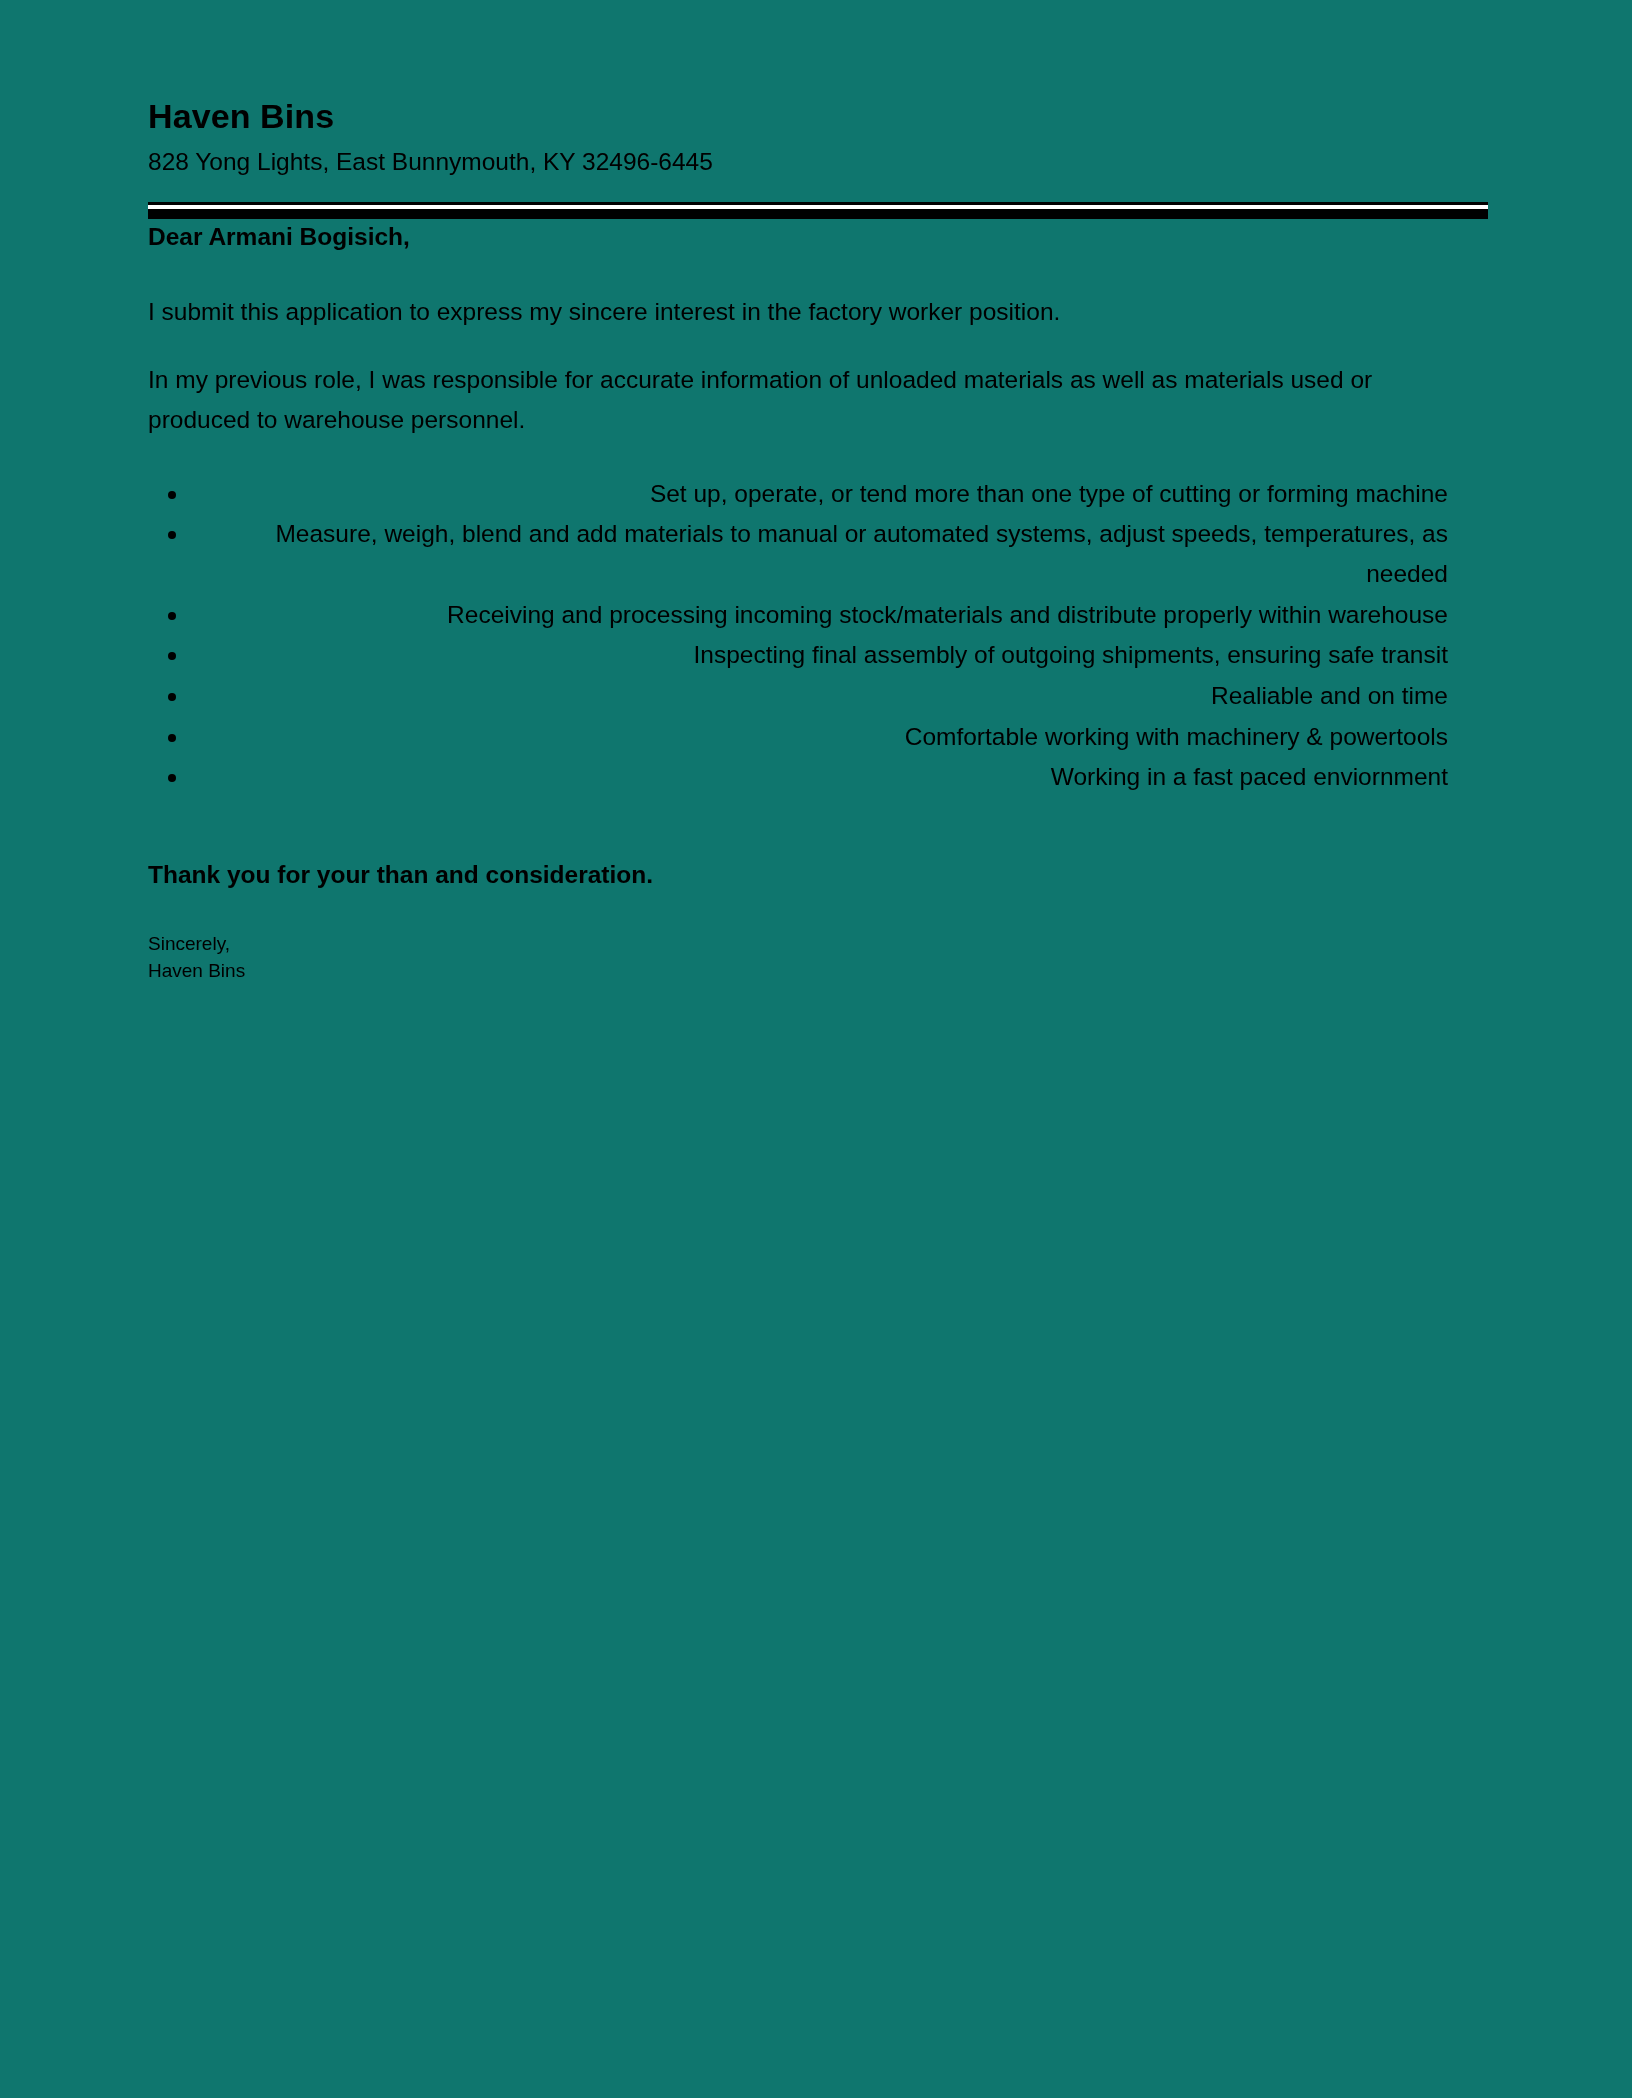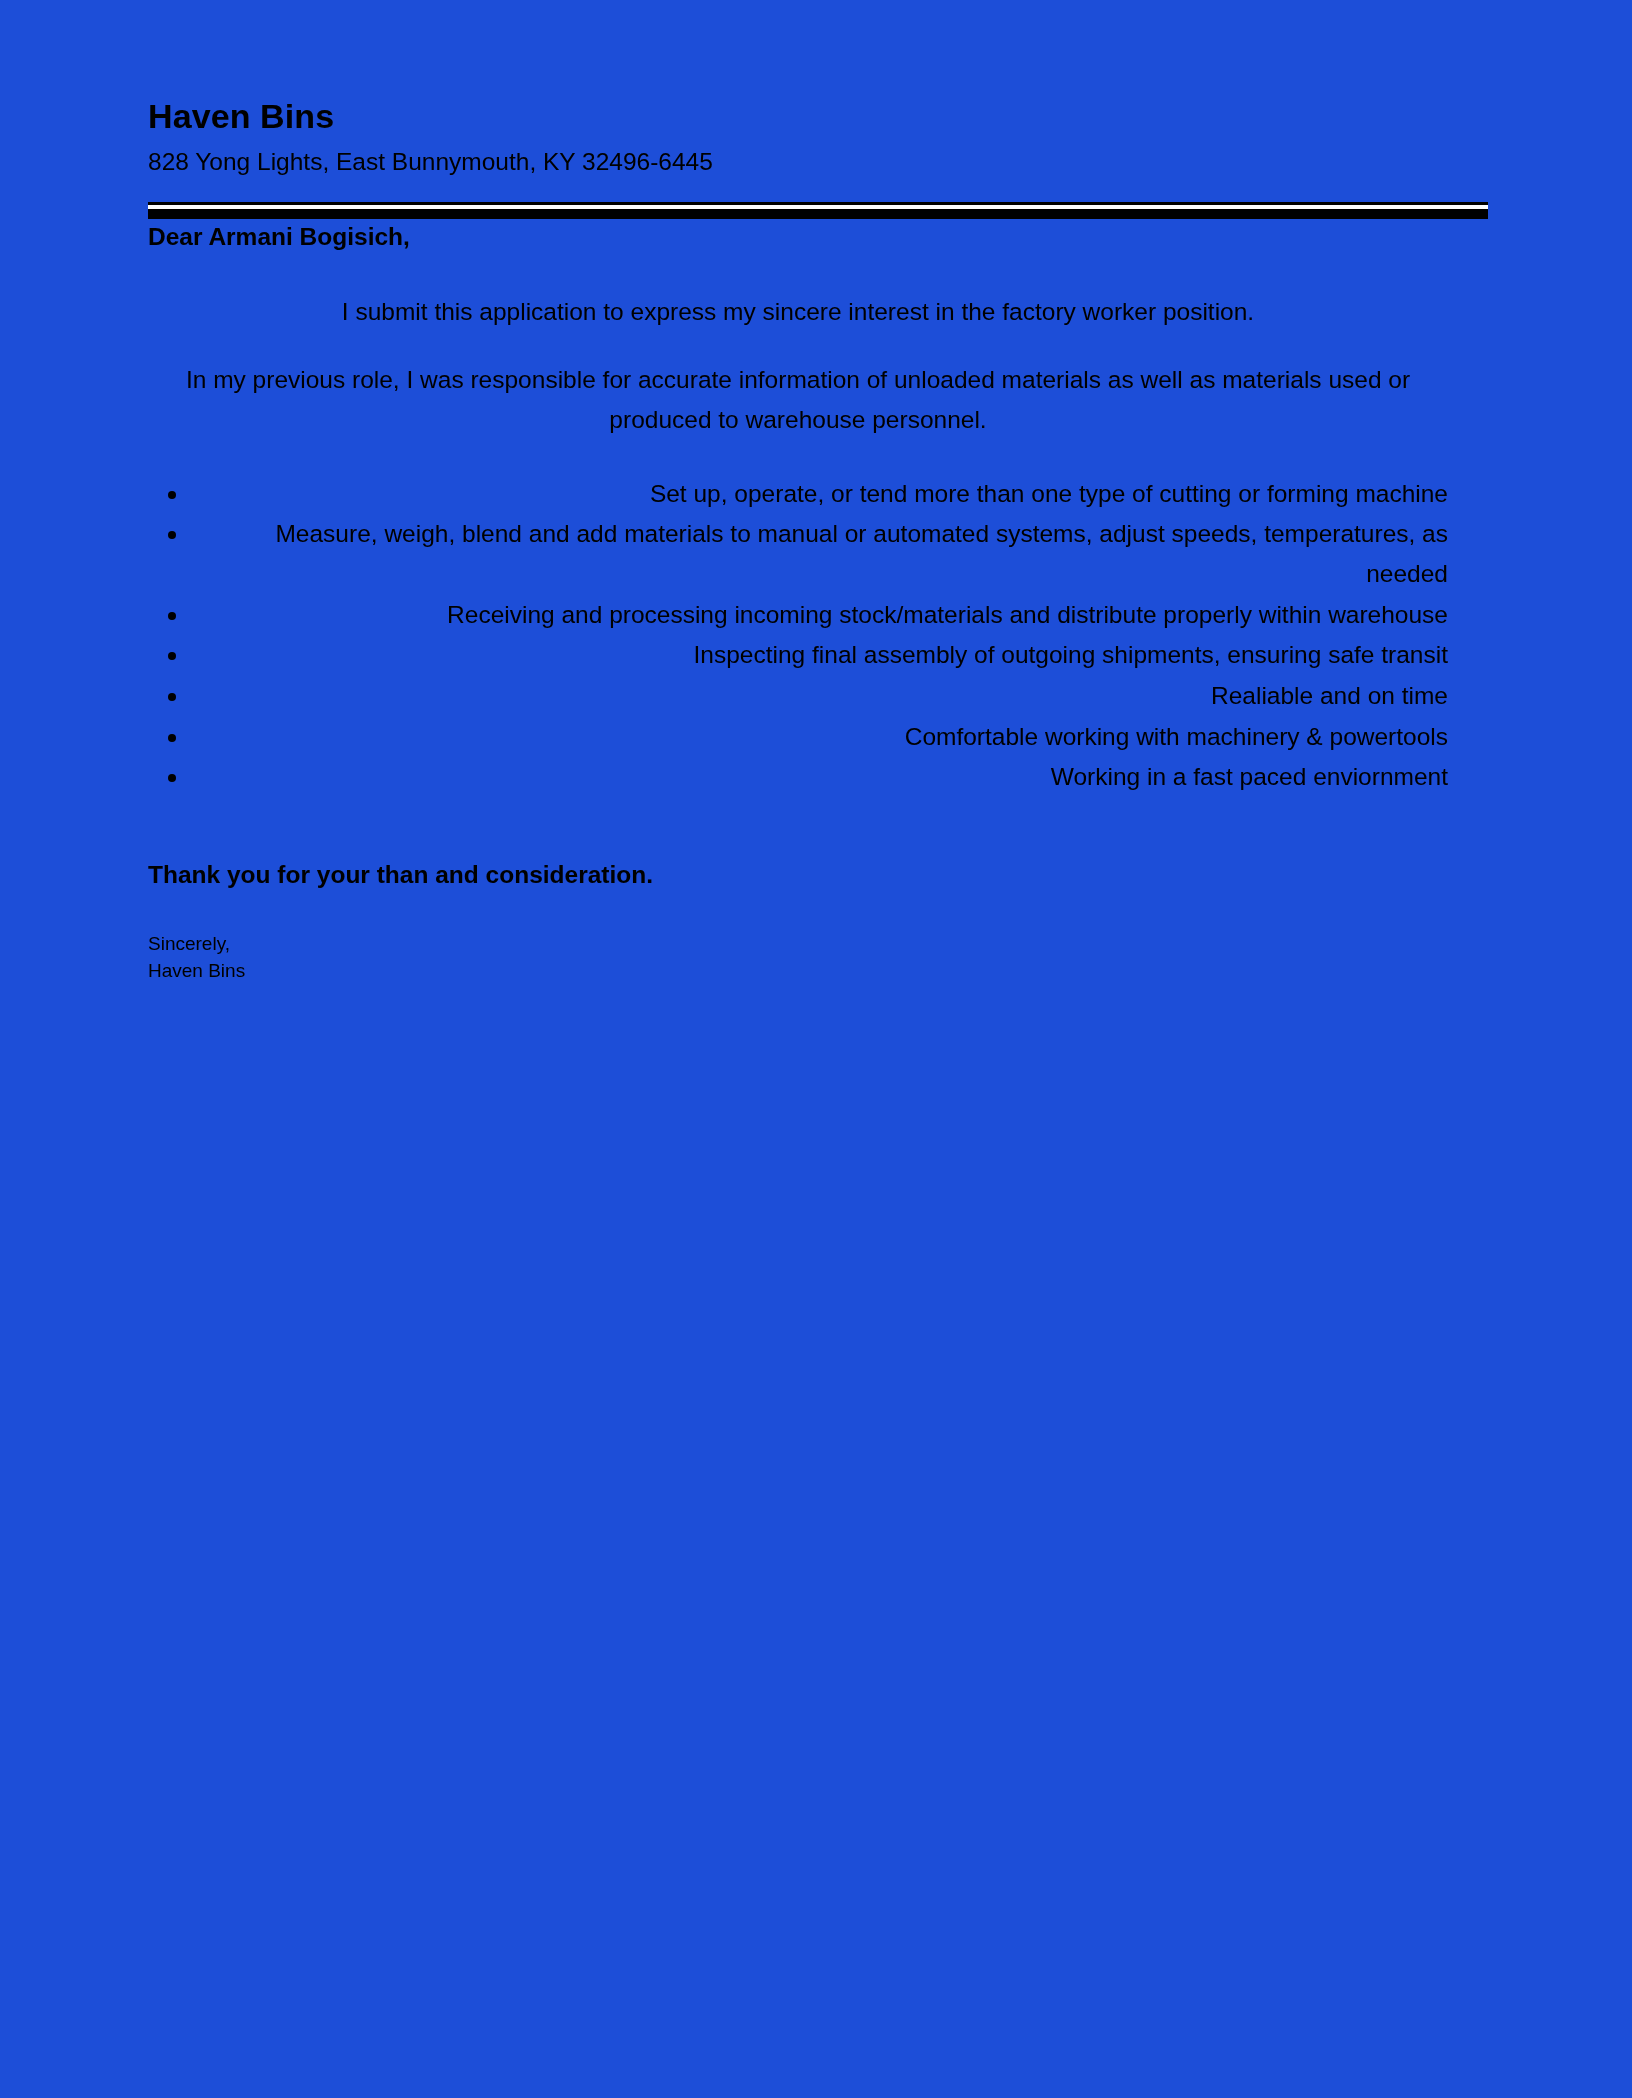--- a/index.html
+++ b/index.html
@@ -4,21 +4,21 @@
 <style>
   html, body {
     margin: 0;
     padding: 0;
     background: #ffffff;
   }
   .page {
     position: relative;
     width: 1632px;
     height: 2098px;
-    background: #1d4ed8;
+    background: #0f766e;
     font-family: "Liberation Sans", sans-serif;
     color: #000000;
     box-sizing: border-box;
     overflow: hidden;
   }
   .content {
     position: absolute;
     left: 148px;
     top: 96px;
     width: 1330px;
@@ -68,21 +68,20 @@
     font-size: 24.5px;
     font-weight: bold;
     line-height: 1.45;
     margin: 0 0 38px 0;
   }
   .para {
     font-size: 24.5px;
     font-weight: normal;
     line-height: 1.62;
     margin: 0 0 28px 0;
-    text-align: center;
   }
 
   
   .requirements-list {
     list-style: none;
     margin: 34px 0 0 0;
     padding: 0;
     text-align: right;
   }
   .requirements-list li {

